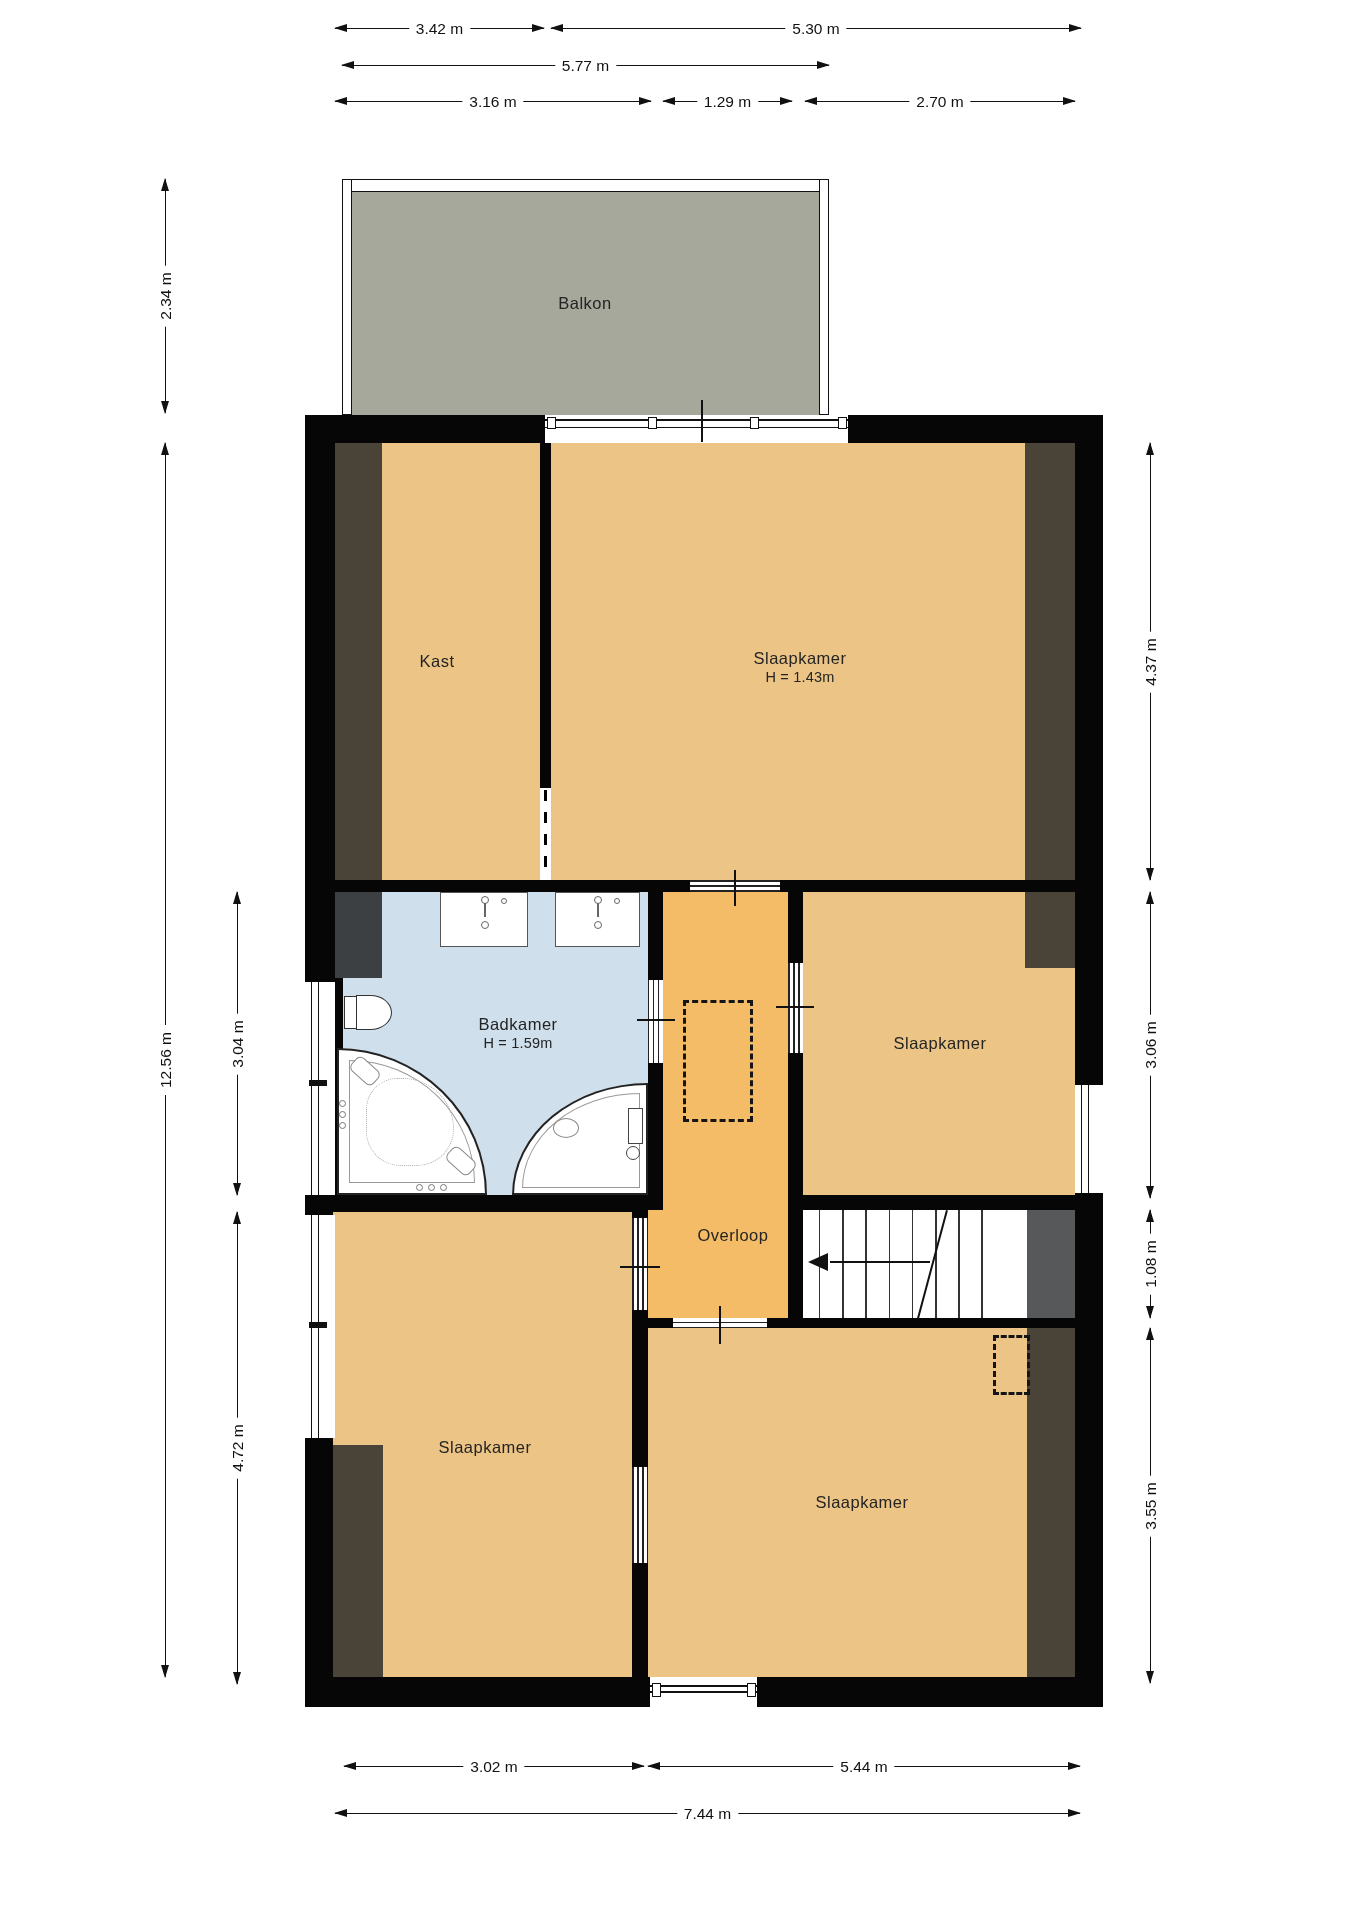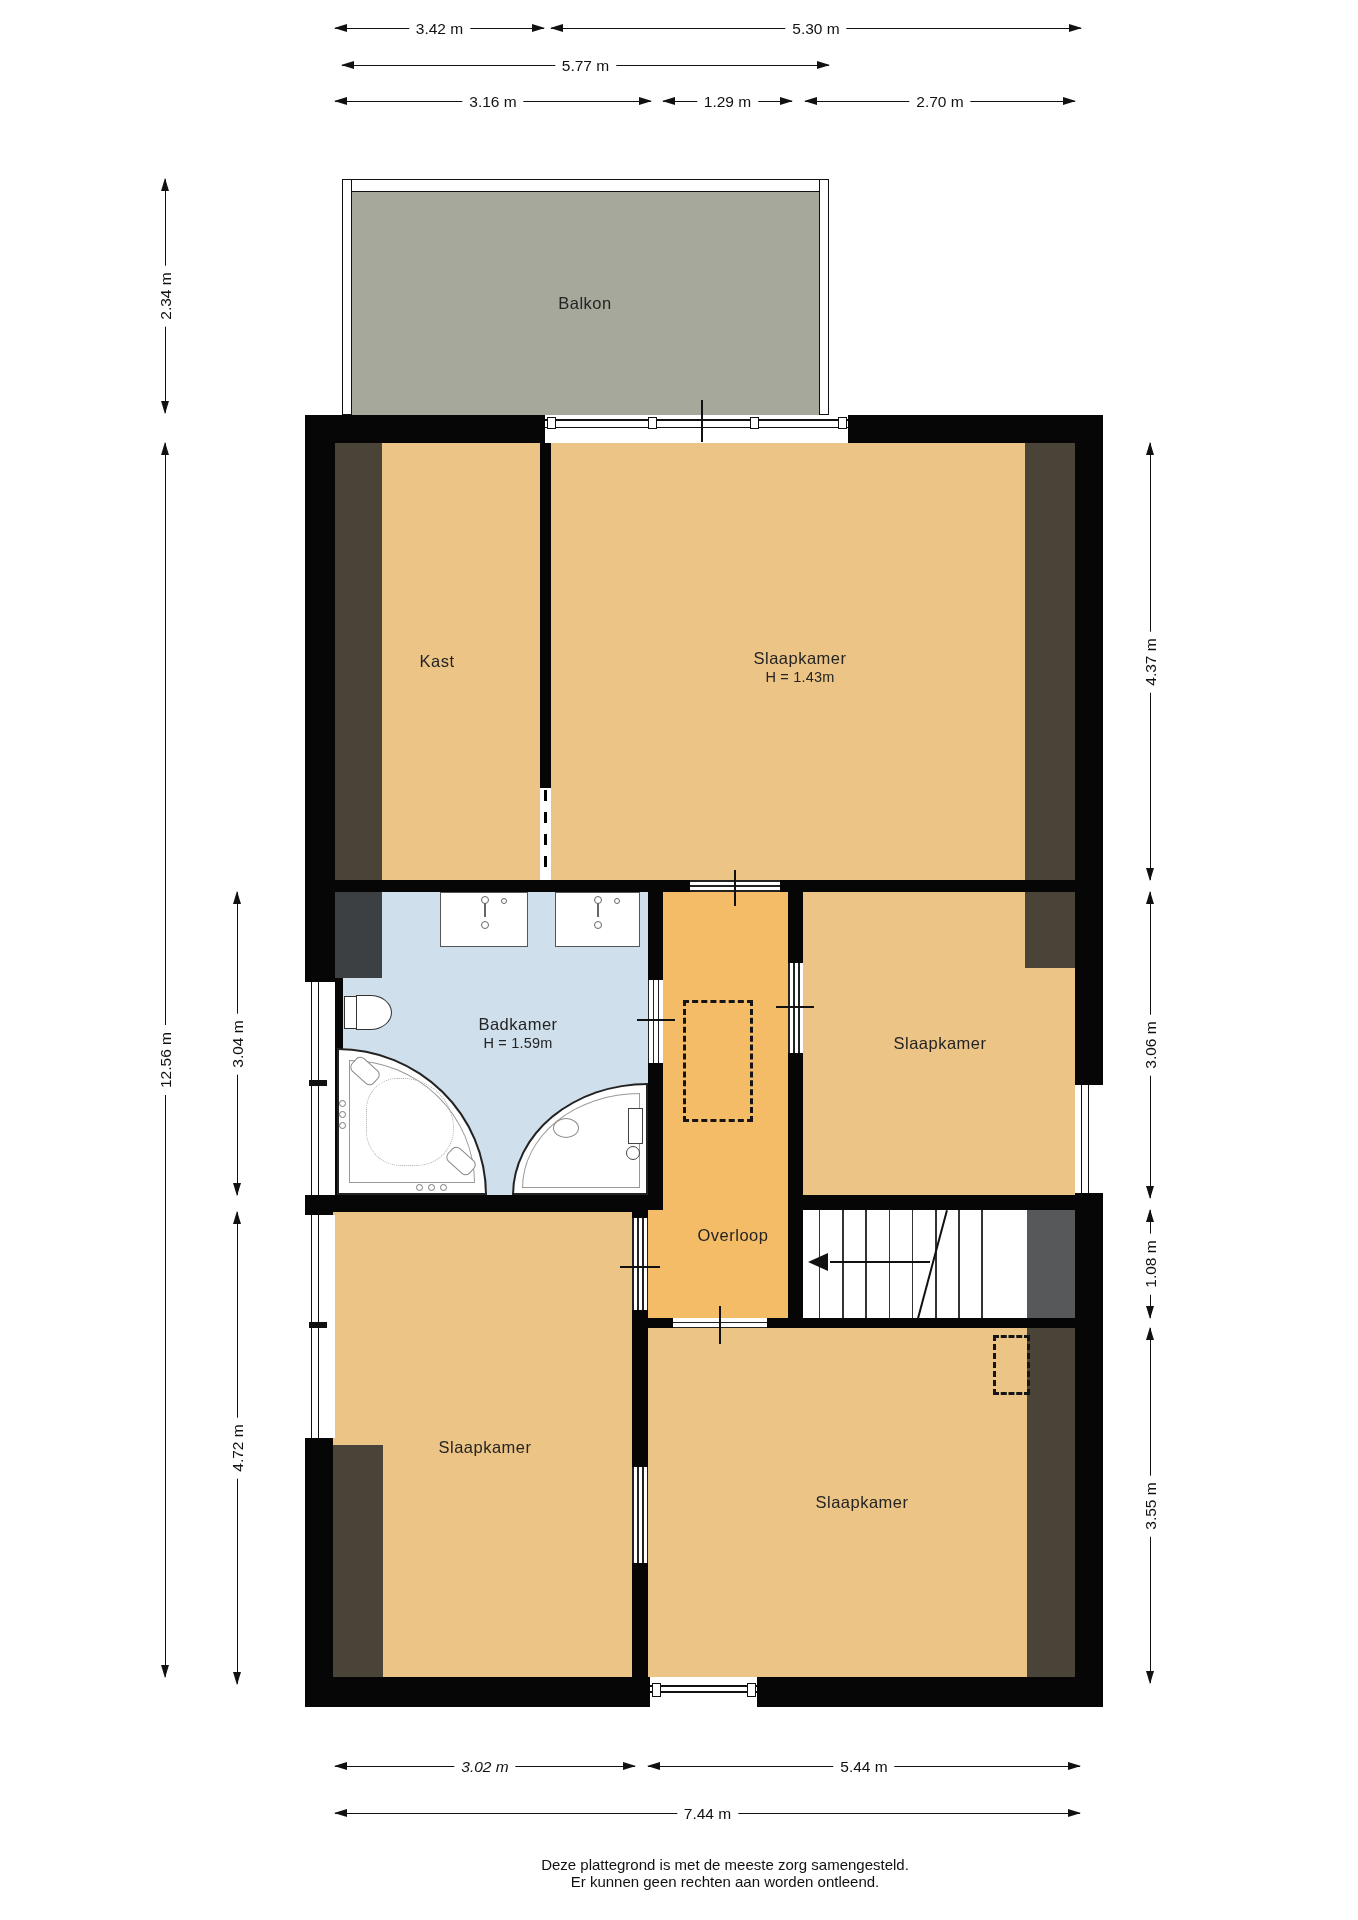--- a/index.html
+++ b/index.html
@@ -233,28 +233,24 @@
   <div class="abs dimv" style="left:1150px;top:892px;height:306px;">
     <span class="dlabel">3.06 m</span>
     </div>
   <div class="abs dimv" style="left:1150px;top:1210px;height:108px;">
     <span class="dlabel">1.08 m</span>
     </div>
   <div class="abs dimv" style="left:1150px;top:1328px;height:355px;">
     <span class="dlabel">3.55 m</span>
     </div>
 
-  <div class="abs dimh" style="left:335px;top:1766px;width:300px;font-style:italic;">
+  <div class="abs dimh" style="left:344px;top:1766px;width:300px;">
     <span class="dlabel">3.02 m</span>
     </div>
   <div class="abs dimh" style="left:648px;top:1766px;width:432px;">
     <span class="dlabel">5.44 m</span>
     </div>
   <div class="abs dimh" style="left:335px;top:1813px;width:745px;">
     <span class="dlabel">7.44 m</span>
     </div>
 
-  <div class="abs footer" style="left:725px;top:1856px;">
-    <div>Deze plattegrond is met de meeste zorg samengesteld.</div>
-    <div>Er kunnen geen rechten aan worden ontleend.</div>
-  </div>
 
 </div>
 
 </body></html>

